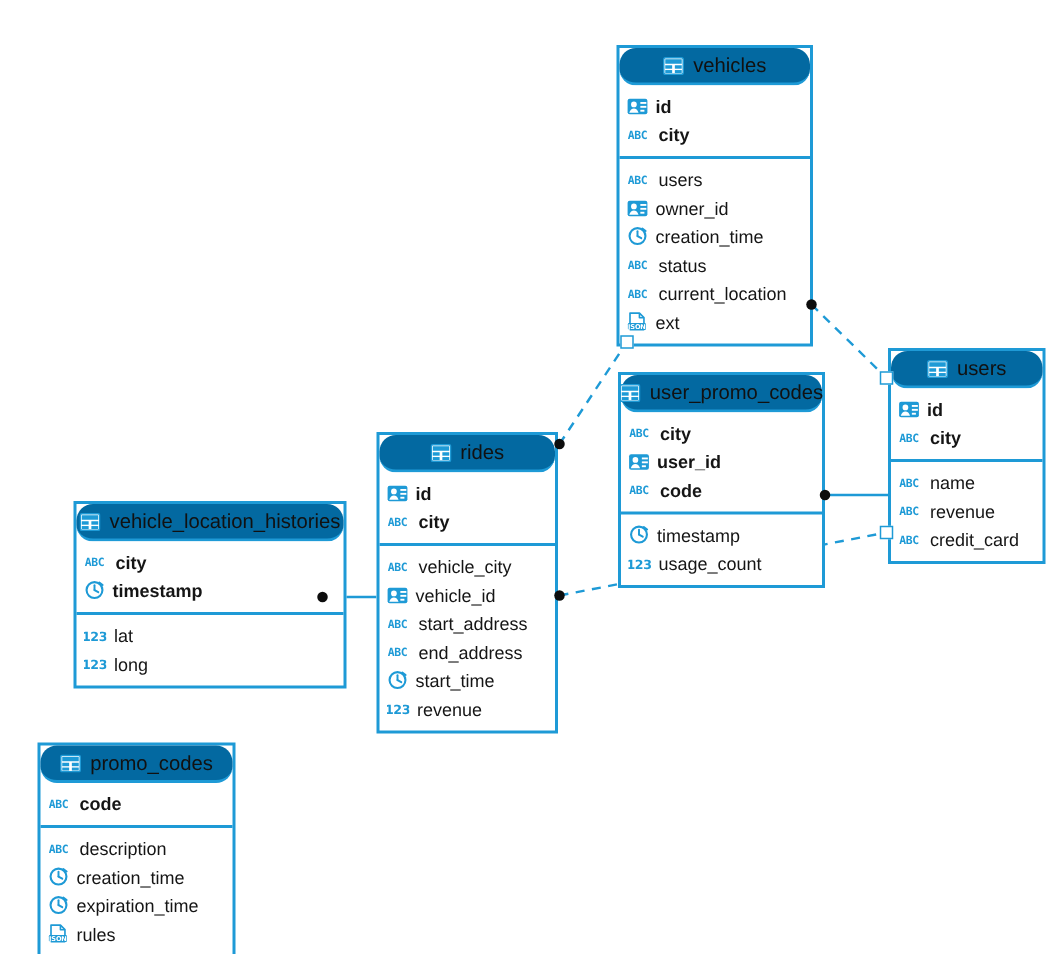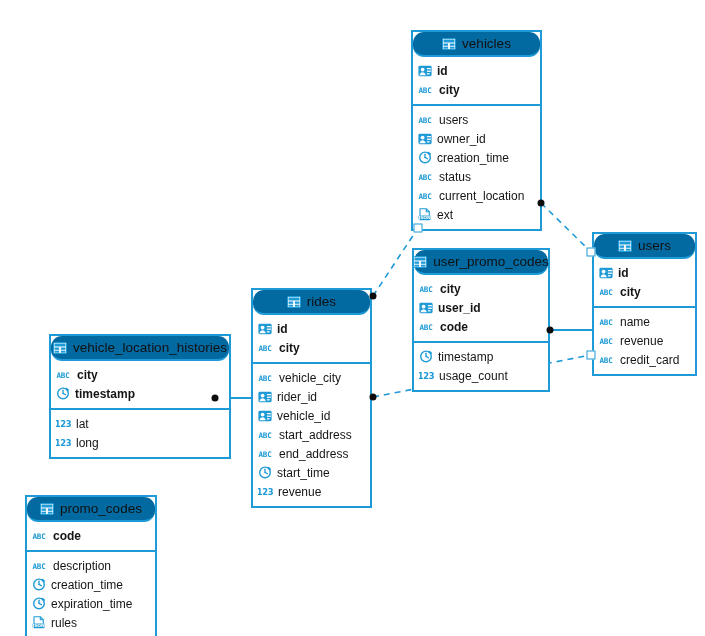--- a/index.html
+++ b/index.html
@@ -405,33 +405,20 @@
             <span class="ico">
               <svg width="14" height="12" viewBox="0 0 14 12" xmlns="http://www.w3.org/2000/svg">
                 <rect x="0.4" y="0.8" width="13.2" height="10.4" rx="1.4" fill="#1e9ad6"></rect>
                 <circle cx="4.6" cy="4.6" r="1.9" fill="#ffffff"></circle>
                 <path d="M1.5 10.2c0.5-2.0 1.8-2.9 3.1-2.9s2.6 0.9 3.1 2.9z" fill="#ffffff"></path>
                 <rect x="8.9" y="3.0" width="4.0" height="1.25" fill="#ffffff"></rect>
                 <rect x="8.9" y="5.6" width="4.0" height="1.25" fill="#ffffff"></rect>
                 <rect x="8.9" y="8.2" width="2.7" height="1.25" fill="#ffffff"></rect>
               </svg>
             </span>
-            <span class="fname">rider_id</span>
-          </div>
-          <div class="field">
-            <span class="ico">
-              <svg width="14" height="12" viewBox="0 0 14 12" xmlns="http://www.w3.org/2000/svg">
-                <rect x="0.4" y="0.8" width="13.2" height="10.4" rx="1.4" fill="#1e9ad6"></rect>
-                <circle cx="4.6" cy="4.6" r="1.9" fill="#ffffff"></circle>
-                <path d="M1.5 10.2c0.5-2.0 1.8-2.9 3.1-2.9s2.6 0.9 3.1 2.9z" fill="#ffffff"></path>
-                <rect x="8.9" y="3.0" width="4.0" height="1.25" fill="#ffffff"></rect>
-                <rect x="8.9" y="5.6" width="4.0" height="1.25" fill="#ffffff"></rect>
-                <rect x="8.9" y="8.2" width="2.7" height="1.25" fill="#ffffff"></rect>
-              </svg>
-            </span>
             <span class="fname">vehicle_id</span>
           </div>
           <div class="field">
             <span class="ico">
               <svg width="16" height="11" viewBox="0 0 16 11" xmlns="http://www.w3.org/2000/svg">
                 <text x="7" y="8.6" font-family="DejaVu Sans Mono, monospace" font-size="7.6" font-weight="bold" fill="#1e9ad6" text-anchor="middle" letter-spacing="-0.2">ABC</text>
               </svg>
             </span>
             <span class="fname">start_address</span>
           </div>

